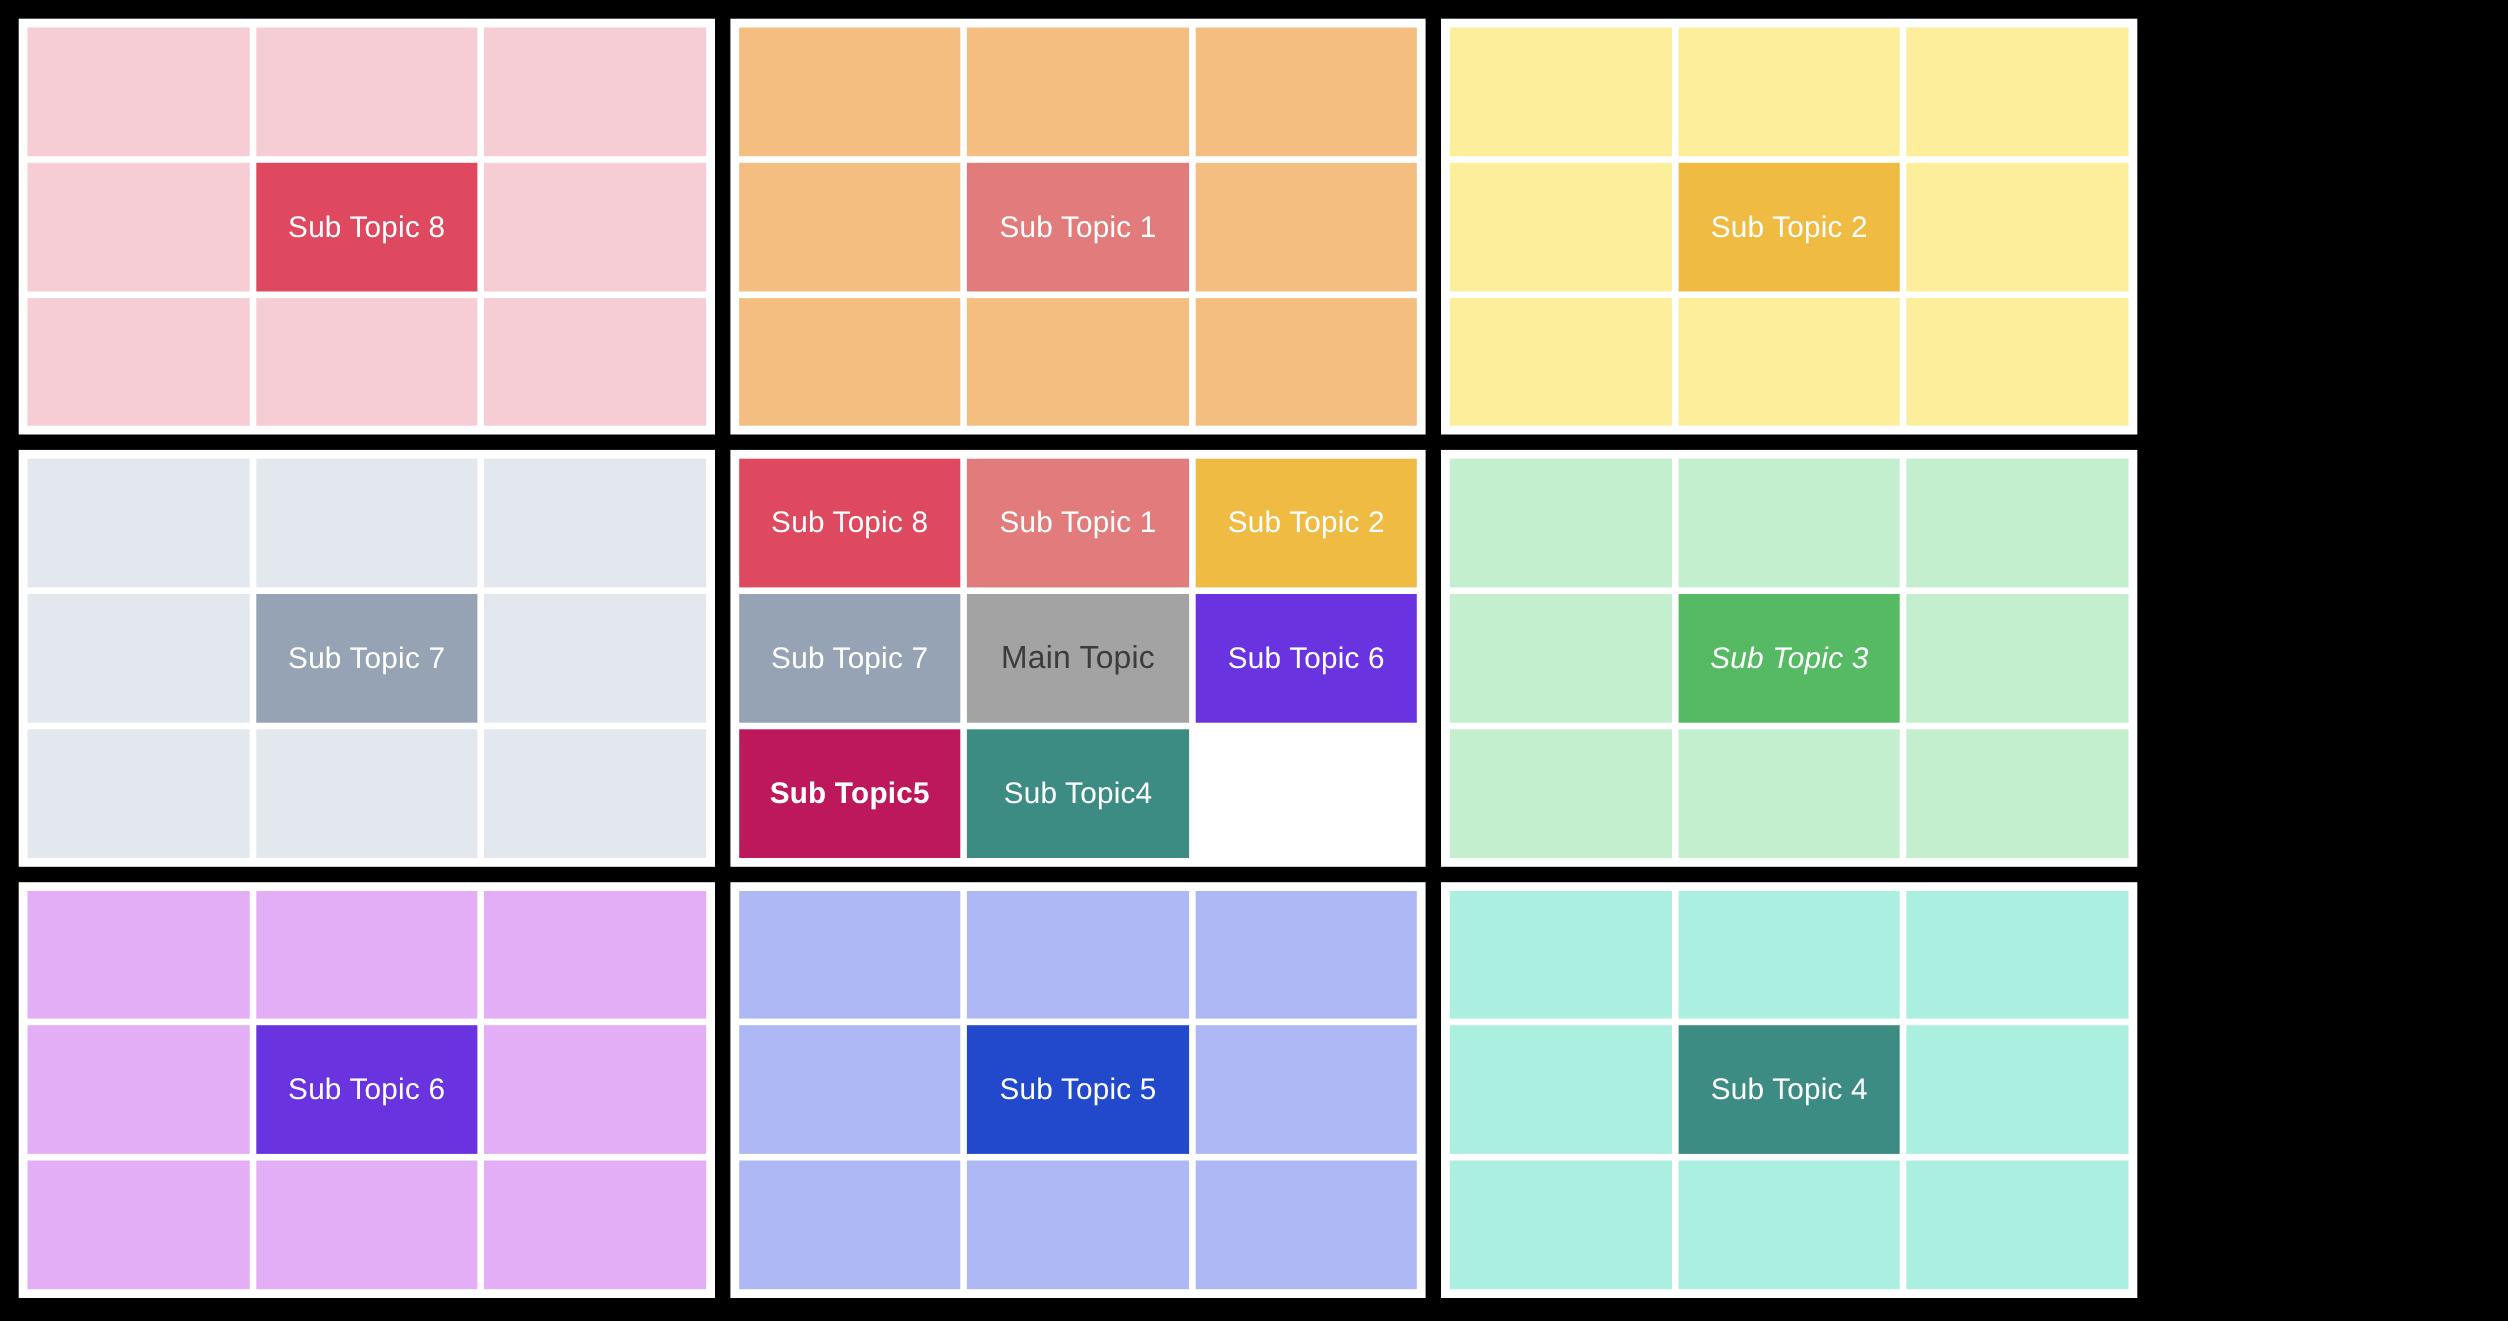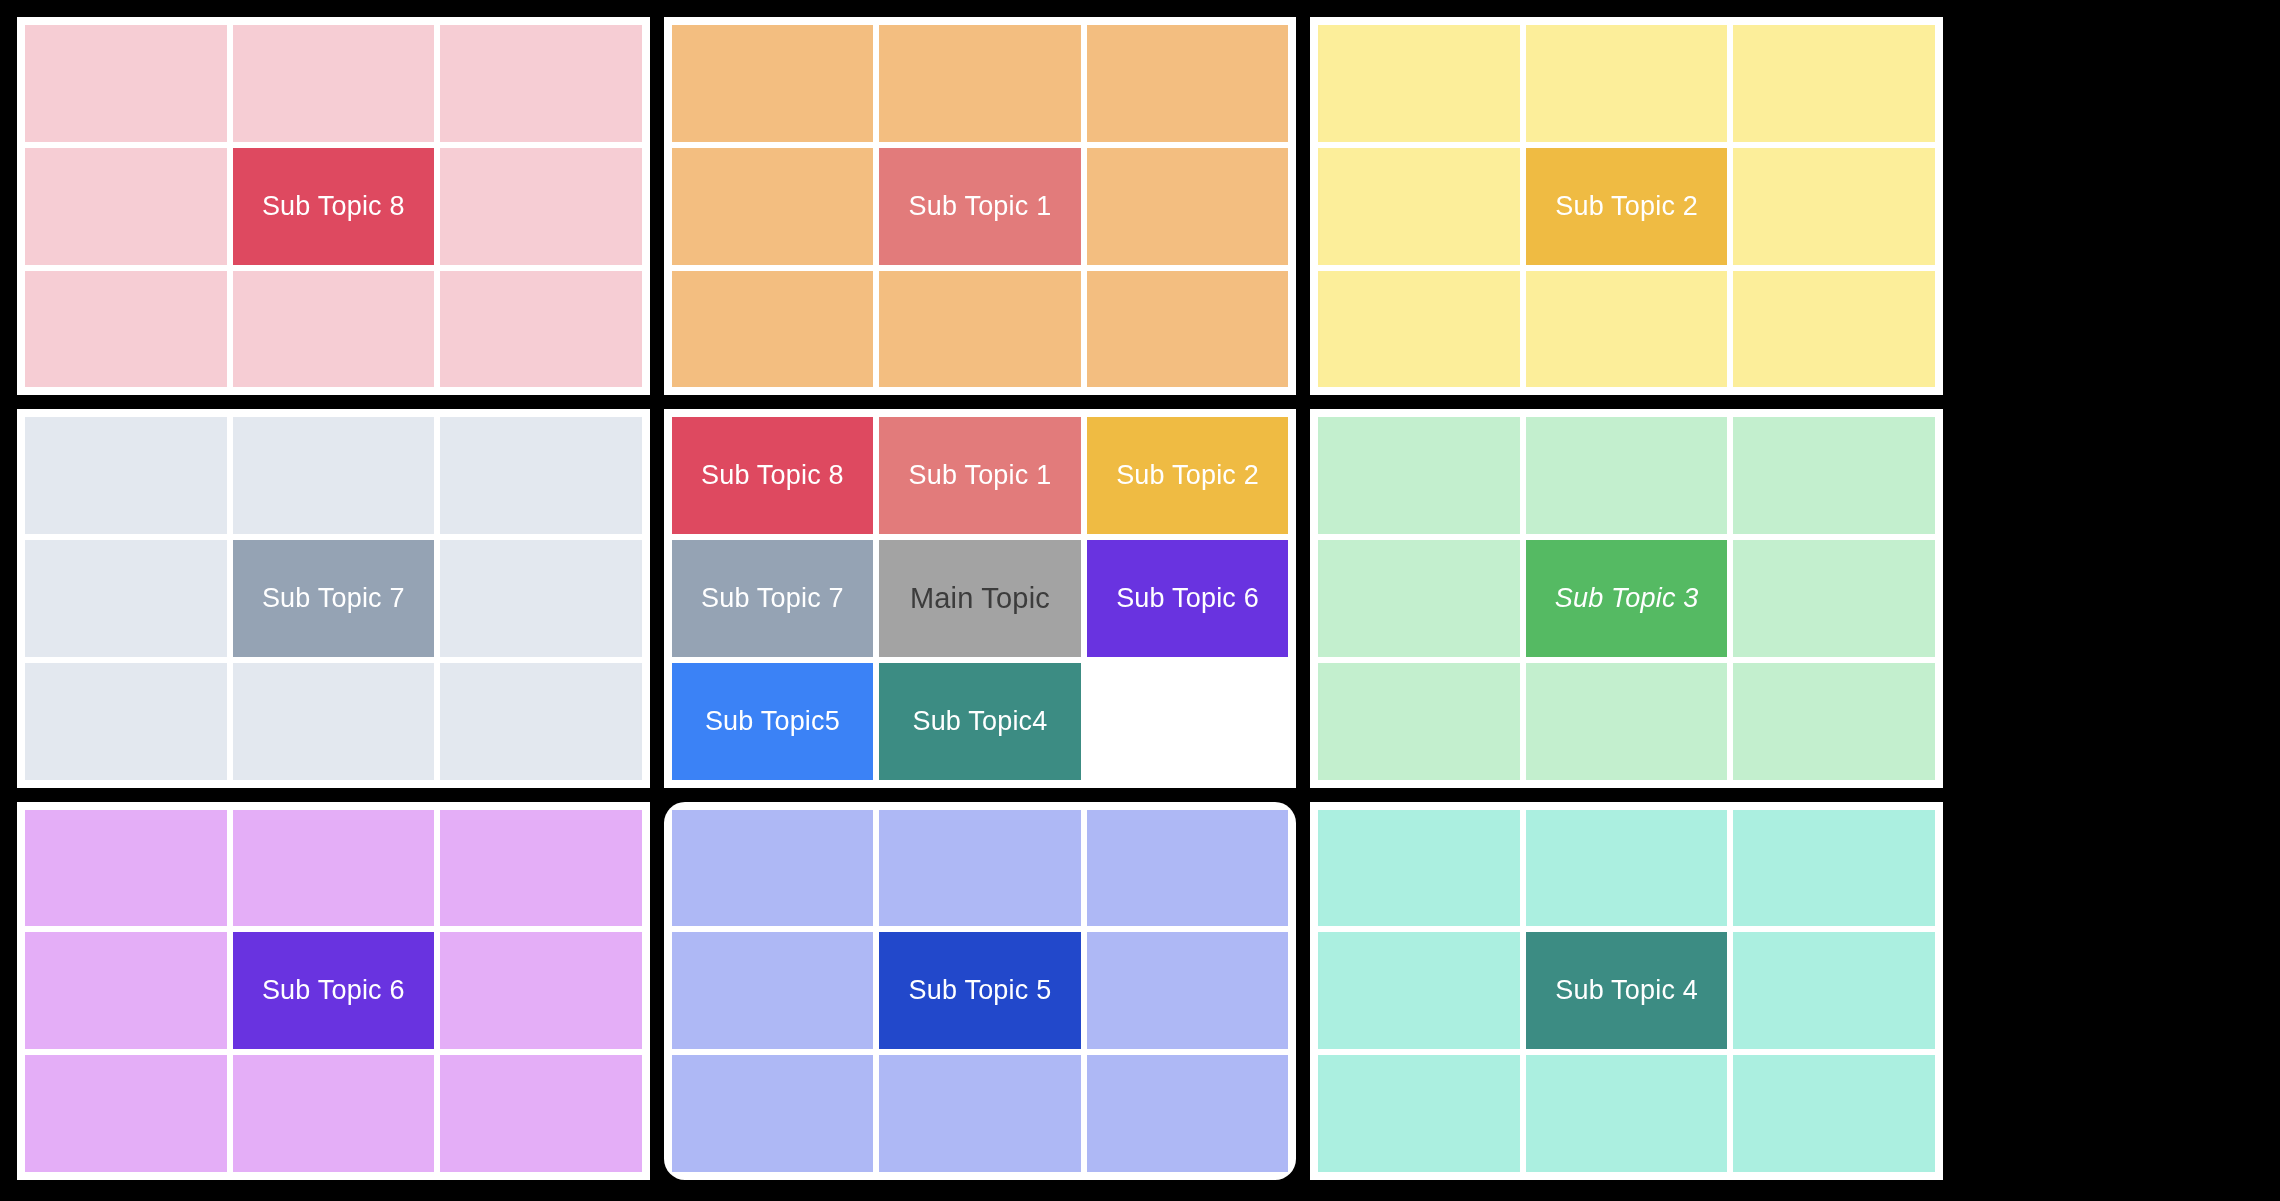--- a/index.html
+++ b/index.html
@@ -114,21 +114,21 @@
       </div>
     </div>
     <div class="panel" style="background: rgb(255, 255, 255);">
       <div class="panel-grid">
         <div class="cell" style="background: rgb(222, 73, 96);">Sub Topic 8</div>
         <div class="cell" style="background: rgb(226, 123, 123);">Sub Topic 1</div>
         <div class="cell" style="background: rgb(239, 187, 67);">Sub Topic 2</div>
         <div class="cell" style="background: rgb(149, 163, 180);">Sub Topic 7</div>
         <div class="cell center-main" style="background: #a3a3a3;">Main Topic</div>
         <div class="cell" style="background: rgb(105, 51, 224);">Sub Topic 6</div>
-        <div class="cell" style="background: #3b82f6;">Sub Topic5</div>
+        <div class="cell" style="background: #be185d; font-weight: bold;">Sub Topic5</div>
         <div class="cell" style="background: rgb(60, 140, 131);">Sub Topic4</div>
       </div>
     </div>
     <div class="panel" style="background: rgb(255, 255, 255); font-style: italic;">
       <div class="panel-grid">
         <div class="cell empty" style="background: rgb(195, 239, 206);"></div>
         <div class="cell empty" style="background: rgb(195, 239, 206);"></div>
         <div class="cell empty" style="background: rgb(195, 239, 206);"></div>
         <div class="cell empty" style="background: rgb(195, 239, 206);"></div>
         <div class="cell" style="background: rgb(85, 186, 99);">Sub Topic 3</div>
@@ -144,21 +144,21 @@
         <div class="cell empty" style="background: rgb(228, 174, 247);"></div>
         <div class="cell empty" style="background: rgb(228, 174, 247);"></div>
         <div class="cell empty" style="background: rgb(228, 174, 247);"></div>
         <div class="cell" style="background: rgb(105, 51, 224);">Sub Topic 6</div>
         <div class="cell empty" style="background: rgb(228, 174, 247);"></div>
         <div class="cell empty" style="background: rgb(228, 174, 247);"></div>
         <div class="cell empty" style="background: rgb(228, 174, 247);"></div>
         <div class="cell empty" style="background: rgb(228, 174, 247);"></div>
       </div>
     </div>
-    <div class="panel" style="background: rgb(255, 255, 255); border-radius: 21px;">
+    <div class="panel" style="background: rgb(255, 255, 255);">
       <div class="panel-grid">
         <div class="cell empty" style="background: rgb(174, 184, 245);"></div>
         <div class="cell empty" style="background: rgb(174, 184, 245);"></div>
         <div class="cell empty" style="background: rgb(174, 184, 245);"></div>
         <div class="cell empty" style="background: rgb(174, 184, 245);"></div>
         <div class="cell" style="background: rgb(34, 72, 203);">Sub Topic 5</div>
         <div class="cell empty" style="background: rgb(174, 184, 245);"></div>
         <div class="cell empty" style="background: rgb(174, 184, 245);"></div>
         <div class="cell empty" style="background: rgb(174, 184, 245);"></div>
         <div class="cell empty" style="background: rgb(174, 184, 245);"></div>

